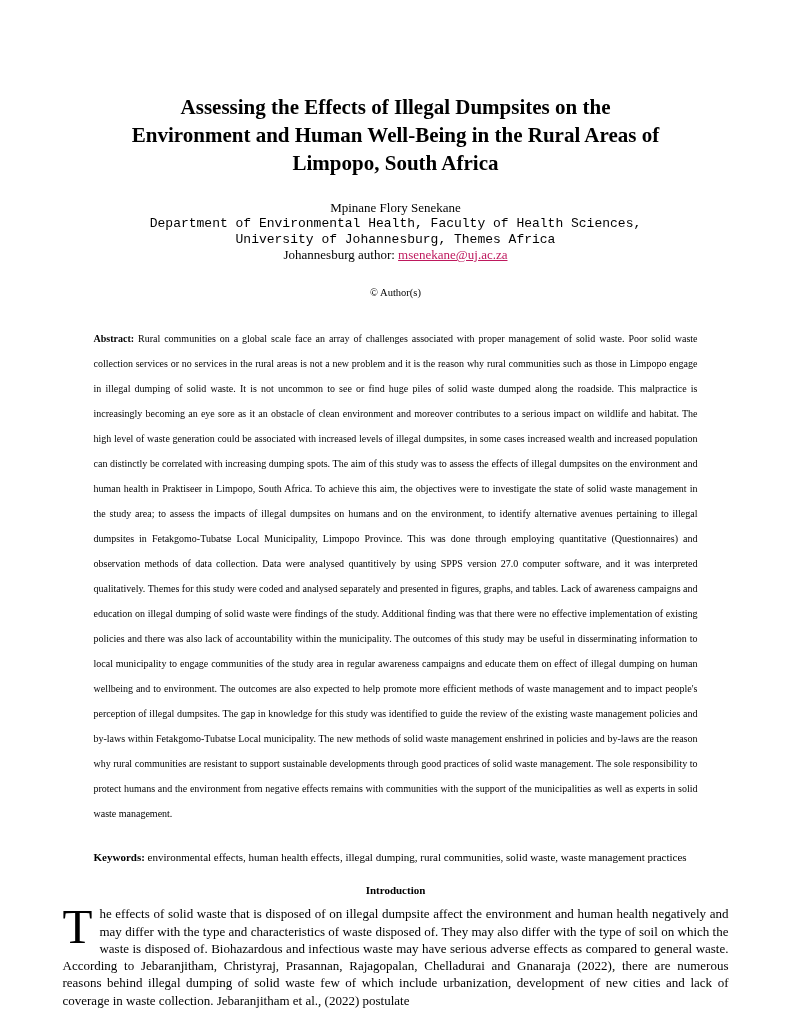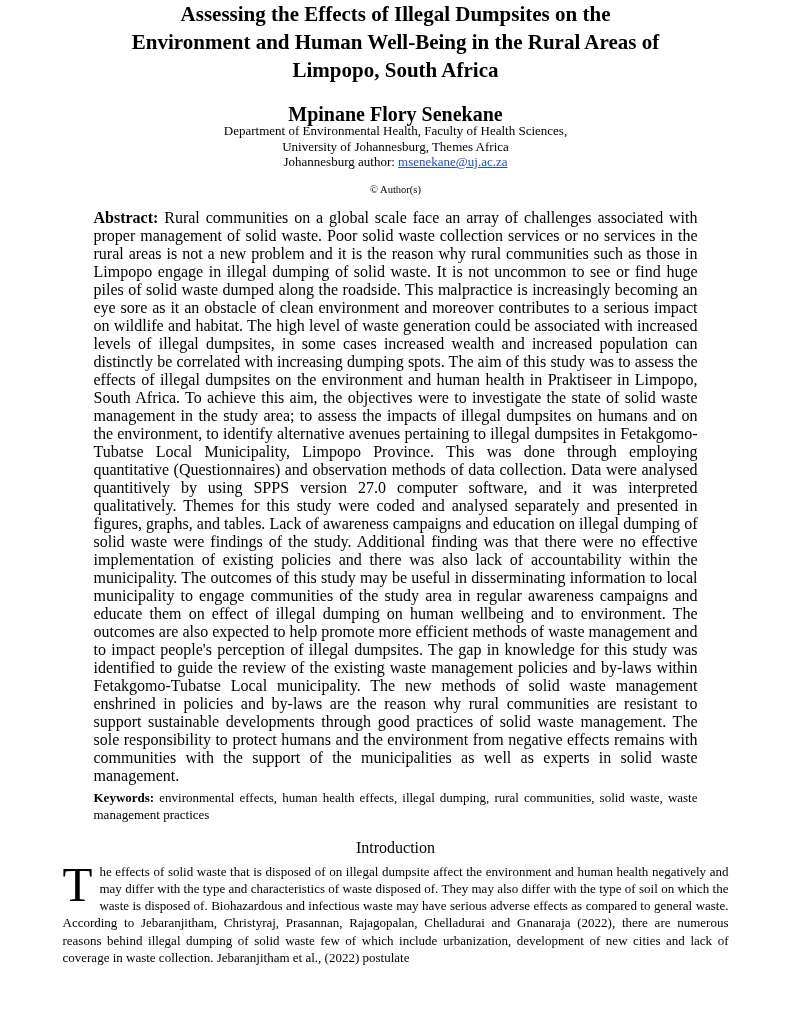--- a/index.html
+++ b/index.html
@@ -12,76 +12,78 @@
     width: 791px;
     height: 1024px;
     margin: 0 auto;
     background: #ffffff;
     color: #000000;
     font-family: "Liberation Serif", "DejaVu Serif", serif;
     overflow: hidden;
   }
   .title {
     margin: 0;
+    padding-top: 93px;
     text-align: center;
     font-size: 21px;
     font-weight: bold;
     line-height: 28px;
   }
   .author-block {
     margin-top: 22px;
     text-align: center;
   }
   .author-name {
-    font-size: 20px;
-    font-weight: bold;
+    font-size: 13px;
+    font-weight: normal;
     line-height: 17px;
   }
   .affiliation {
     font-size: 13px;
     line-height: 15.5px;
+    font-family: Liberation Mono, monospace;
   }
   .corresponding {
     font-size: 13px;
     line-height: 16px;
   }
   .email-link {
-    color: #1d4ed8;
+    color: #be185d;
     text-decoration: underline;
     cursor: pointer;
   }
   .imprint-block {
-    margin-top: 13px;
+    margin-top: 23px;
     text-align: center;
     font-size: 10.5px;
     line-height: 13px;
   }
   .abstract {
     width: 604px;
-    margin: 13px auto 0 auto;
+    margin: 27px auto 0 auto;
     text-align: justify;
-    font-size: 16px;
-    line-height: 18px;
+    font-size: 10px;
+    line-height: 25px;
   }
   .bold-label {
     font-weight: bold;
   }
   .keywords {
     width: 604px;
-    margin: 4px auto 0 auto;
+    margin: 23px auto 0 auto;
     text-align: justify;
-    font-size: 13px;
+    font-size: 11px;
     line-height: 17.3px;
     font-family: Liberation Serif, serif;
   }
   .section-heading {
     margin-top: 16px;
     text-align: center;
-    font-size: 16px;
-    font-weight: normal;
+    font-size: 11px;
+    font-weight: bold;
     line-height: 16px;
   }
   .intro {
     width: 666px;
     margin: 7px auto 0 auto;
     text-align: justify;
     font-size: 13px;
     line-height: 17.3px;
   }
   .dropcap {

